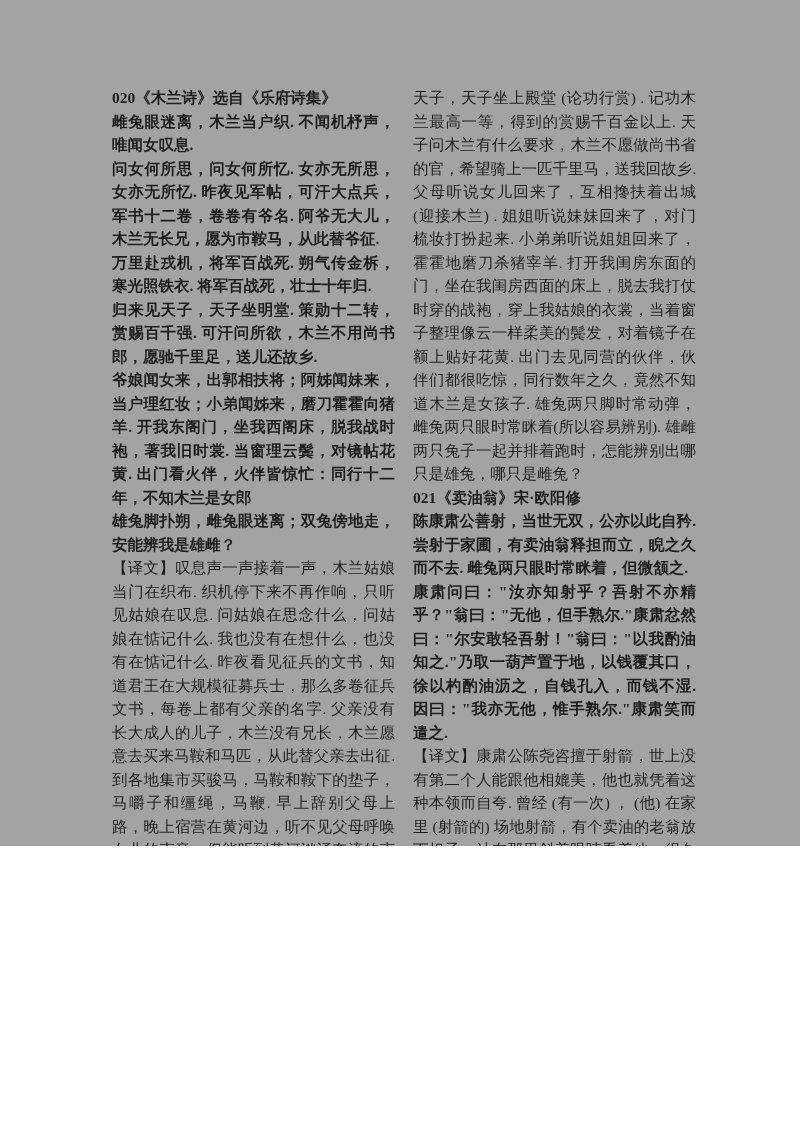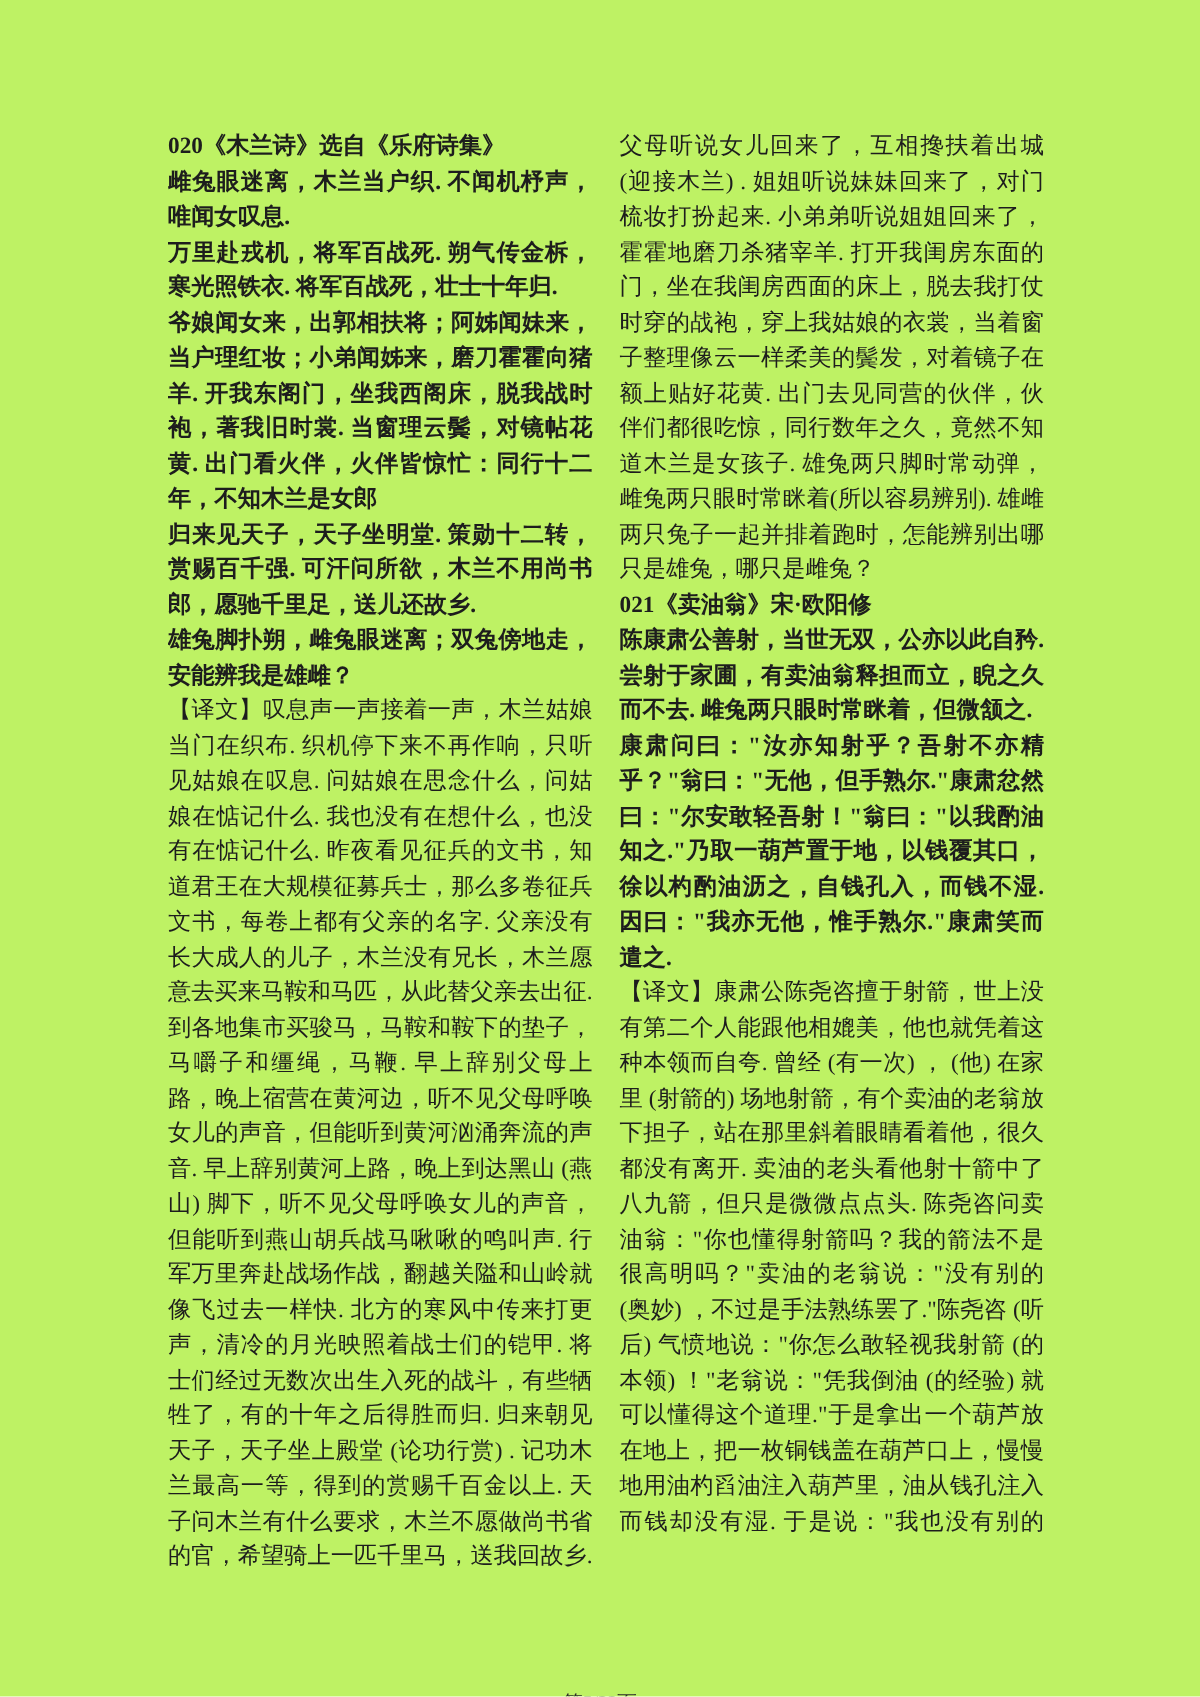--- a/index.html
+++ b/index.html
@@ -3,22 +3,22 @@
 <meta charset="utf-8">
 <style>
   html, body {
     margin: 0;
     padding: 0;
     background: #ffffff;
   }
   .page {
     position: relative;
     width: 800px;
-    height: 1131px;
-    background: #bef264;
+    height: 846px;
+    background: #a3a3a3;
     color: #1d1d1d;
     font-family: "Liberation Serif", "DejaVu Serif", serif;
     overflow: hidden;
   }
   .columns {
     position: absolute;
     left: 112px;
     top: 86px;
     width: 584px;
     height: 966px;
@@ -59,23 +59,24 @@
   }
 </style>
 </head>
 <body>
 
 <div class="page">
   <div class="columns">
 
     <h2 class="heading">020《木兰诗》选自《乐府诗集》</h2>
     <p class="verse">雌兔眼迷离，木兰当户织. 不闻机杼声，唯闻女叹息.</p>
+    <p class="verse">问女何所思，问女何所忆. 女亦无所思，女亦无所忆. 昨夜见军帖，可汗大点兵，军书十二卷，卷卷有爷名. 阿爷无大儿，木兰无长兄，愿为市鞍马，从此替爷征.</p>
     <p class="verse">万里赴戎机，将军百战死. 朔气传金柝，寒光照铁衣. 将军百战死，壮士十年归.</p>
+    <p class="verse">归来见天子，天子坐明堂. 策勋十二转，赏赐百千强. 可汗问所欲，木兰不用尚书郎，愿驰千里足，送儿还故乡.</p>
     <p class="verse">爷娘闻女来，出郭相扶将；阿姊闻妹来，当户理红妆；小弟闻姊来，磨刀霍霍向猪羊. 开我东阁门，坐我西阁床，脱我战时袍，著我旧时裳. 当窗理云鬓，对镜帖花黄. 出门看火伴，火伴皆惊忙：同行十二年，不知木兰是女郎</p>
-    <p class="verse">归来见天子，天子坐明堂. 策勋十二转，赏赐百千强. 可汗问所欲，木兰不用尚书郎，愿驰千里足，送儿还故乡.</p>
     <p class="verse">雄兔脚扑朔，雌兔眼迷离；双兔傍地走，安能辨我是雄雌？</p>
     <p class="trans">【译文】叹息声一声接着一声，木兰姑娘当门在织布. 织机停下来不再作响，只听见姑娘在叹息. 问姑娘在思念什么，问姑娘在惦记什么. 我也没有在想什么，也没有在惦记什么. 昨夜看见征兵的文书，知道君王在大规模征募兵士，那么多卷征兵文书，每卷上都有父亲的名字. 父亲没有长大成人的儿子，木兰没有兄长，木兰愿意去买来马鞍和马匹，从此替父亲去出征. 到各地集市买骏马，马鞍和鞍下的垫子，马嚼子和缰绳，马鞭. 早上辞别父母上路，晚上宿营在黄河边，听不见父母呼唤女儿的声音，但能听到黄河汹涌奔流的声音. 早上辞别黄河上路，晚上到达黑山 (燕山) 脚下，听不见父母呼唤女儿的声音，但能听到燕山胡兵战马啾啾的鸣叫声. 行军万里奔赴战场作战，翻越关隘和山岭就像飞过去一样快. 北方的寒风中传来打更声，清冷的月光映照着战士们的铠甲. 将士们经过无数次出生入死的战斗，有些牺牲了，有的十年之后得胜而归. 归来朝见天子，天子坐上殿堂 (论功行赏) . 记功木兰最高一等，得到的赏赐千百金以上. 天子问木兰有什么要求，木兰不愿做尚书省的官，希望骑上一匹千里马，送我回故乡. 父母听说女儿回来了，互相搀扶着出城 (迎接木兰) . 姐姐听说妹妹回来了，对门梳妆打扮起来. 小弟弟听说姐姐回来了，霍霍地磨刀杀猪宰羊. 打开我闺房东面的门，坐在我闺房西面的床上，脱去我打仗时穿的战袍，穿上我姑娘的衣裳，当着窗子整理像云一样柔美的鬓发，对着镜子在额上贴好花黄. 出门去见同营的伙伴，伙伴们都很吃惊，同行数年之久，竟然不知道木兰是女孩子. 雄兔两只脚时常动弹，雌兔两只眼时常眯着(所以容易辨别). 雄雌两只兔子一起并排着跑时，怎能辨别出哪只是雄兔，哪只是雌兔？</p>
 
     <h2 class="heading">021《卖油翁》宋·欧阳修</h2>
     <p class="verse">陈康肃公善射，当世无双，公亦以此自矜. 尝射于家圃，有卖油翁释担而立，睨之久而不去. 雌兔两只眼时常眯着，但微颔之.</p>
     <p class="verse">康肃问曰："汝亦知射乎？吾射不亦精乎？"翁曰："无他，但手熟尔."康肃忿然曰："尔安敢轻吾射！"翁曰："以我酌油知之."乃取一葫芦置于地，以钱覆其口，徐以杓酌油沥之，自钱孔入，而钱不湿. 因曰："我亦无他，惟手熟尔."康肃笑而遣之.</p>
     <p class="trans">【译文】康肃公陈尧咨擅于射箭，世上没有第二个人能跟他相媲美，他也就凭着这种本领而自夸. 曾经 (有一次) ， (他) 在家里 (射箭的) 场地射箭，有个卖油的老翁放下担子，站在那里斜着眼睛看着他，很久都没有离开. 卖油的老头看他射十箭中了八九箭，但只是微微点点头. 陈尧咨问卖油翁："你也懂得射箭吗？我的箭法不是很高明吗？"卖油的老翁说："没有别的 (奥妙) ，不过是手法熟练罢了."陈尧咨 (听后) 气愤地说："你怎么敢轻视我射箭 (的本领) ！"老翁说："凭我倒油 (的经验) 就可以懂得这个道理."于是拿出一个葫芦放在地上，把一枚铜钱盖在葫芦口上，慢慢地用油杓舀油注入葫芦里，油从钱孔注入而钱却没有湿. 于是说："我也没有别的 (奥妙) ，只不过是手熟练罢了."陈尧咨笑着将他送走了.</p>
 
   </div>
 

